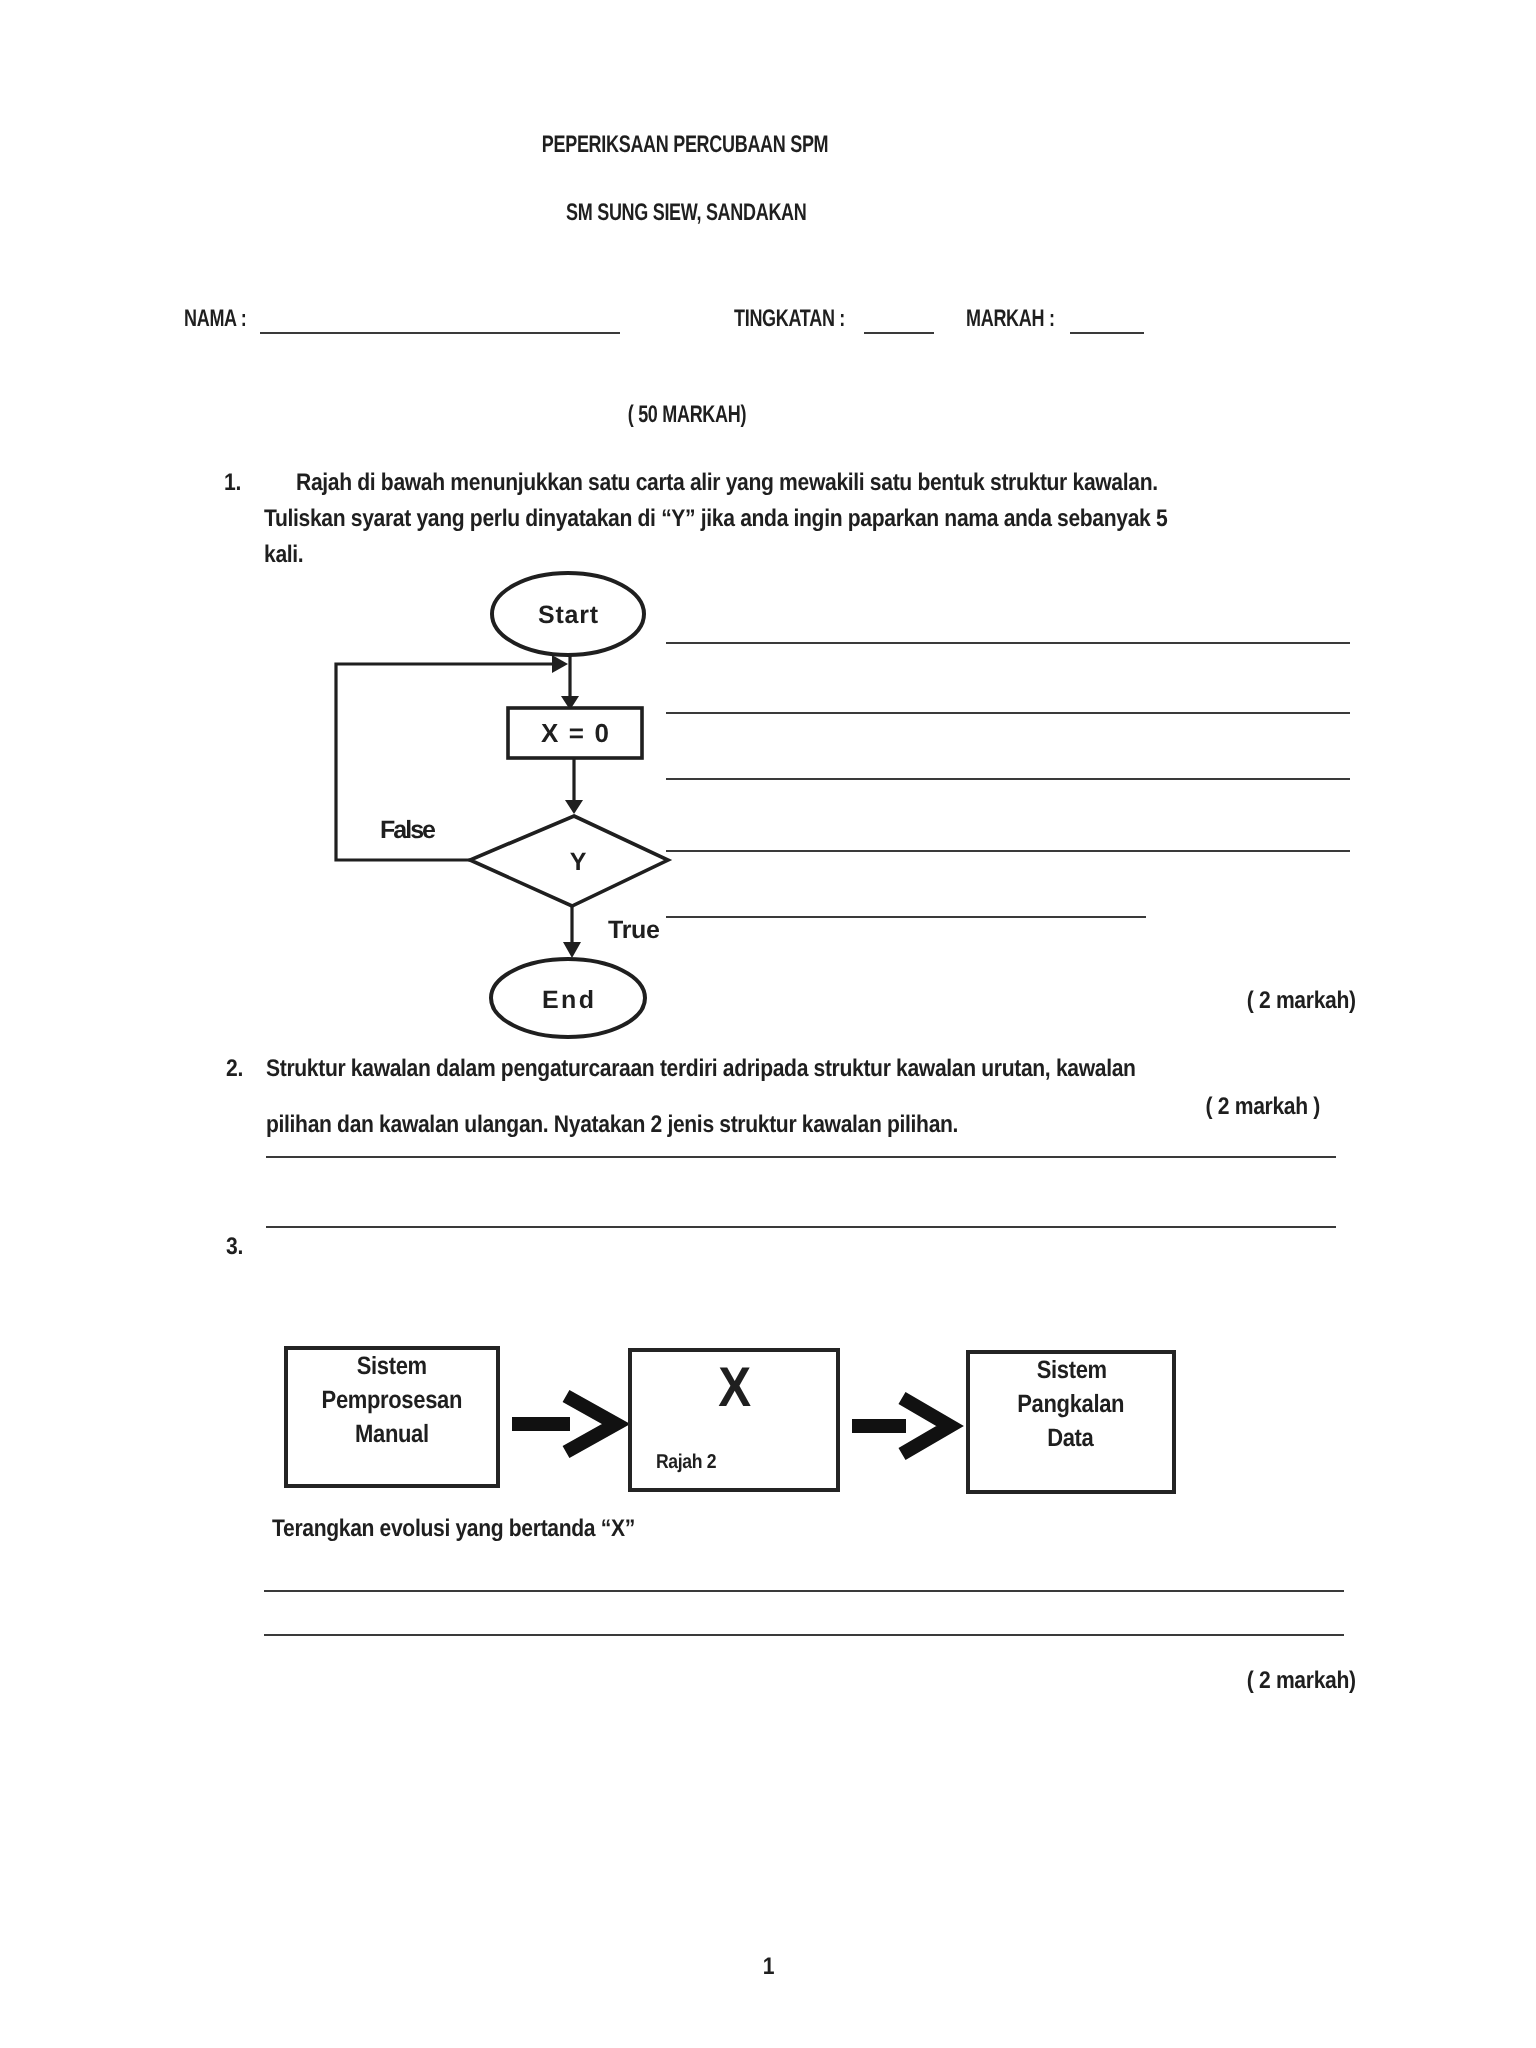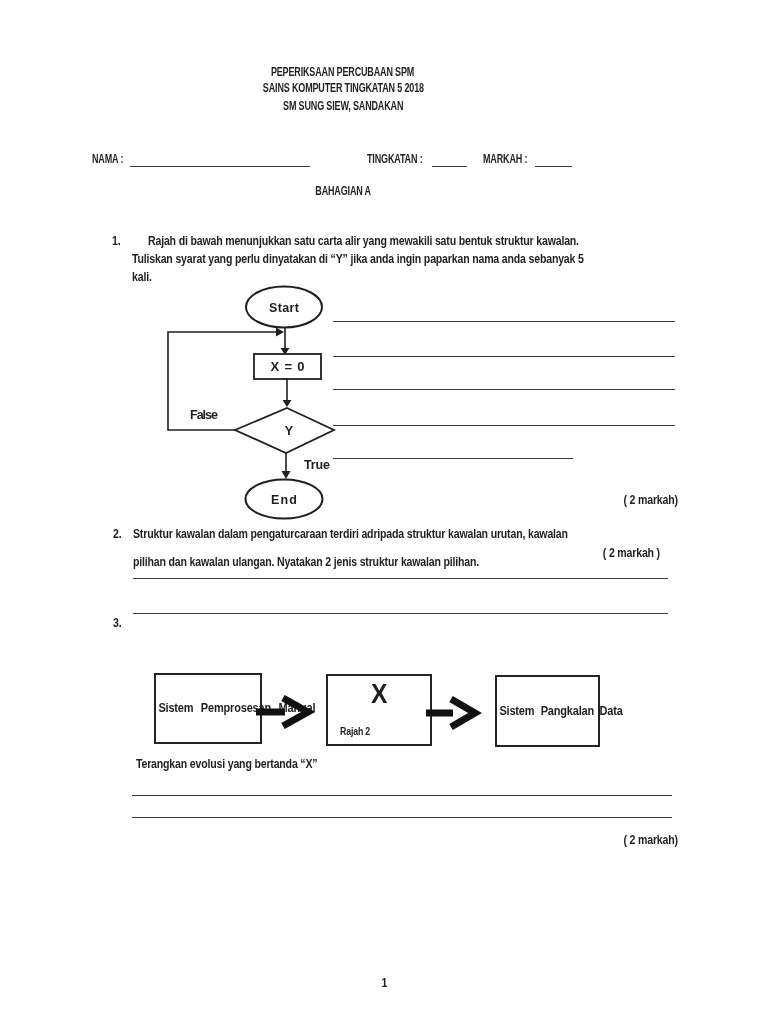--- a/index.html
+++ b/index.html
@@ -14,43 +14,42 @@
   .ctr{left:0;width:686px;text-align:center;}
   .ctr .cx{transform-origin:50% 50%;}
   .full{left:0;width:768px;text-align:center;}
   .full .cx{transform-origin:50% 50%;}
   .rgt{text-align:center;}
   .rgt .cx{transform-origin:100% 50%;}
   .boxc .cx{transform-origin:50% 50%;}
   .ln{position:absolute;height:0;border-top:1.6px solid #3a3a3a;}
   .box{
     position:absolute;border:2px solid #242424;background:#fff;box-sizing:border-box;
-    display:flex;flex-direction:row;align-items:center;justify-content:space-between;
-    text-align:center;font-size:12.5px;line-height:17px;margin-left:12px;
+    display:flex;flex-direction:column;align-items:center;justify-content:flex-start;
+    text-align:center;font-size:12.5px;line-height:17px;
   }
   svg{position:absolute;overflow:visible;}
   svg text{font-family:"Liberation Sans",sans-serif;font-weight:bold;fill:#1f1f1f;}
 </style>
 </head>
 <body>
 
 <div class="page">
 
   <div class="t ctr hd" style="top:65px"><span class="cx">PEPERIKSAAN PERCUBAAN SPM</span></div>
-  <div class="t ctr hd" style="top:81px"><span class="cx">SAINS KOMPUTER TINGKATAN 5 2018</span></div>
   <div class="t ctr hd" style="top:99px"><span class="cx">SM SUNG SIEW, SANDAKAN</span></div>
 
   <div class="t hd" style="left:92px;top:152px"><span class="cx">NAMA :</span></div>
   <div class="ln" style="left:130px;top:166px;width:180px"></div>
   <div class="t hd" style="left:367px;top:152px"><span class="cx">TINGKATAN :</span></div>
   <div class="ln" style="left:432px;top:166px;width:35px"></div>
   <div class="t hd" style="left:483px;top:152px"><span class="cx">MARKAH :</span></div>
   <div class="ln" style="left:535px;top:166px;width:37px"></div>
 
-  <div class="t ctr hd" style="top:184px"><span class="cx">BAHAGIAN A</span></div>
+  <div class="t ctr hd" style="top:200px"><span class="cx">( 50 MARKAH)</span></div>
 
   <div class="t" style="left:112px;top:234px"><span class="cx">1.</span></div>
   <div class="t" style="left:148px;top:234px"><span class="cx">Rajah di bawah menunjukkan satu carta alir yang mewakili satu bentuk struktur  kawalan.</span></div>
   <div class="t" style="left:132px;top:252px"><span class="cx">Tuliskan syarat yang perlu dinyatakan di  “Y”  jika anda ingin paparkan nama anda sebanyak 5</span></div>
   <div class="t" style="left:132px;top:270px"><span class="cx">kali.</span></div>
 
   <svg style="left:150px;top:280px" width="200" height="245" viewBox="0 0 200 245">
 
     <ellipse cx="134" cy="27" rx="38" ry="20.5" fill="#fff" stroke="#1f1f1f" stroke-width="2"></ellipse>
     <text x="134" y="31.5" text-anchor="middle" font-size="12.5" textLength="30">Start</text>

